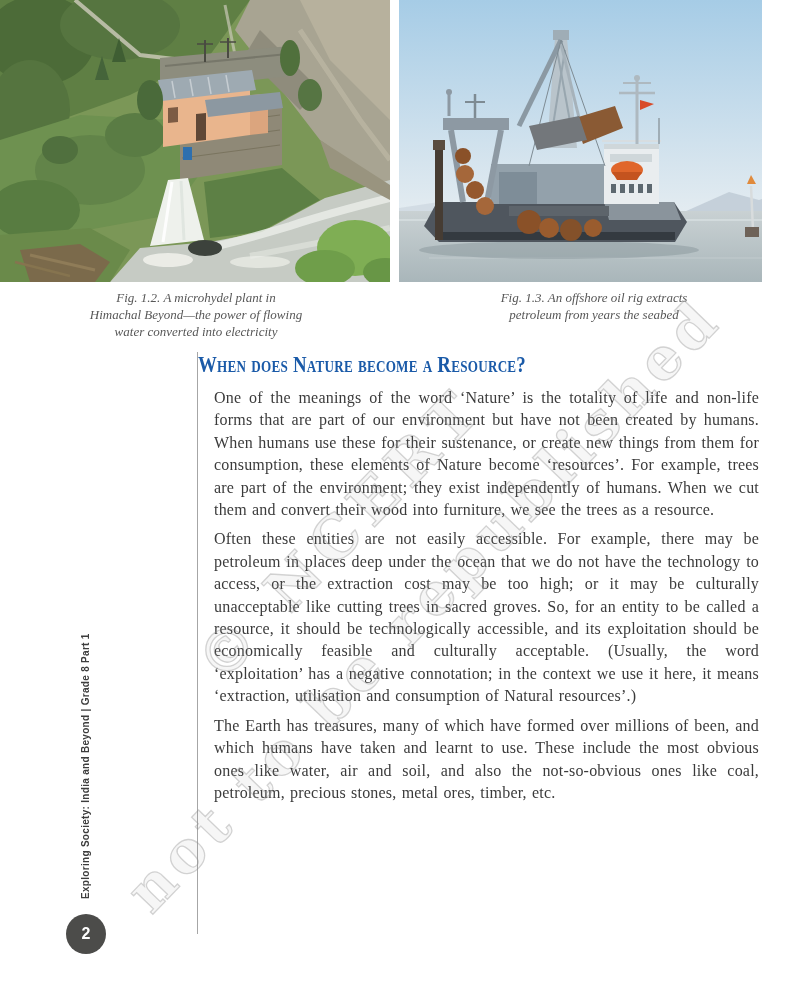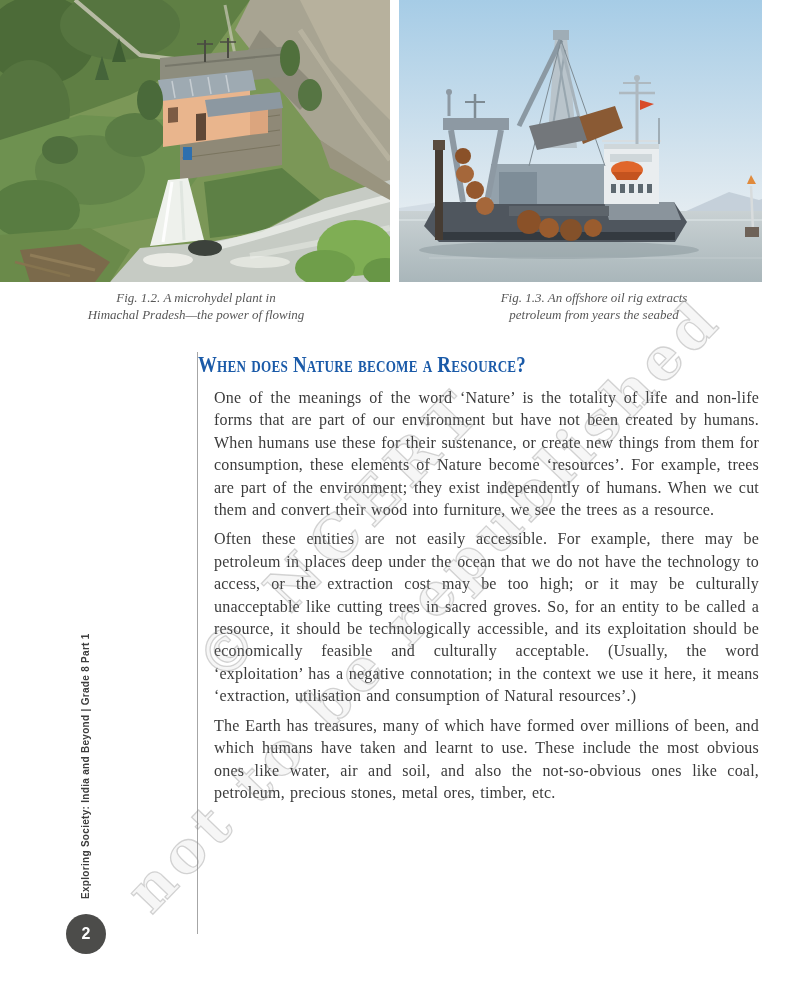--- a/index.html
+++ b/index.html
@@ -222,21 +222,22 @@
         <rect x="346" y="227" width="14" height="10" fill="#6e6258"></rect>
         <line x1="380" y1="198" x2="381" y2="236" stroke="#d8dcdd" stroke-width="2"></line>
         <polygon points="376,196 384,196 380,189" fill="#d8893e"></polygon>
         <rect x="375" y="233" width="11" height="8" fill="#6e6258"></rect>
       </g>
     </svg>
   </figure>
 
   <div class="caption caption-left">
     <div>Fig. 1.2. A microhydel plant in</div>
-    <div>Himachal Pradesh—the power of flowing</div>
+    <div>Himachal Beyond—the power of flowing</div>
+    <div>water converted into electricity</div>
   </div>
   <div class="caption caption-right">
     <div>Fig. 1.3. An offshore oil rig extracts</div>
     <div>petroleum from years the seabed</div>
   </div>
 
   <div class="rule"></div>
 
   <div class="content">
     <h2 class="heading">When does Nature become a Resource?</h2>

